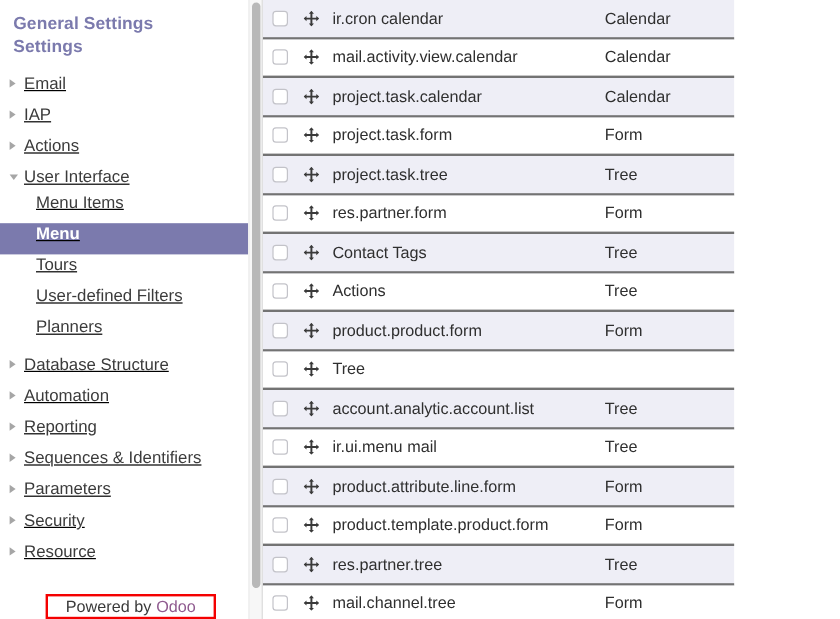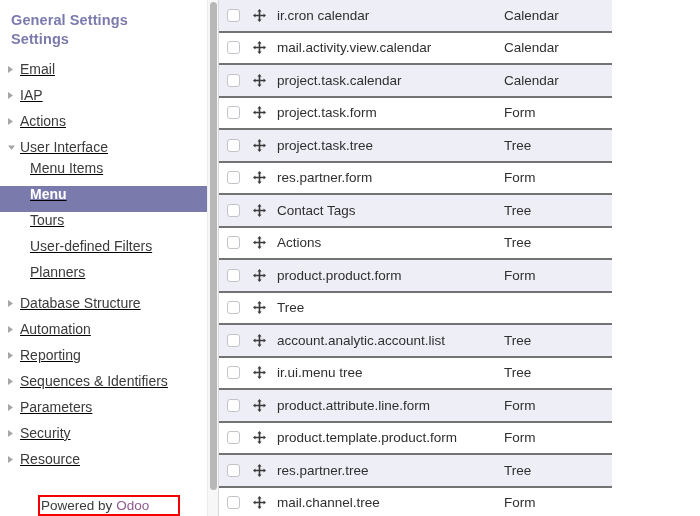--- a/index.html
+++ b/index.html
@@ -112,20 +112,21 @@
     z-index: 5;
   }
   .powered {
     position: absolute;
     left: 41px;
     top: 497px;
     width: 136px;
     height: 17px;
     display: flex;
     align-items: center;
+    justify-content: center;
     font-size: 13.5px;
     color: #3a3a3a;
     white-space: nowrap;
     z-index: 6;
   }
   .powered .brand { color: #8f5a8f; padding-left: 4px; }
 
   
   .main {
     position: relative;
@@ -446,21 +447,21 @@
         </div>
         <div class="row">
           <div class="cb-cell">
             <div class="cbox"></div>
           </div>
           <div class="handle-cell">
             <svg width="13" height="13" viewBox="0 0 16 16">
               <path fill="#3a3a3a" d="M8 0 L10.6 3 H9 V7 H13 V5.4 L16 8 L13 10.6 V9 H9 V13 H10.6 L8 16 L5.4 13 H7 V9 H3 V10.6 L0 8 L3 5.4 V7 H7 V3 H5.4 Z"></path>
             </svg>
           </div>
-          <div class="name-cell">ir.ui.menu tree</div>
+          <div class="name-cell">ir.ui.menu mail</div>
           <div class="type-cell">Tree</div>
         </div>
         <div class="row alt">
           <div class="cb-cell">
             <div class="cbox"></div>
           </div>
           <div class="handle-cell">
             <svg width="13" height="13" viewBox="0 0 16 16">
               <path fill="#3a3a3a" d="M8 0 L10.6 3 H9 V7 H13 V5.4 L16 8 L13 10.6 V9 H9 V13 H10.6 L8 16 L5.4 13 H7 V9 H3 V10.6 L0 8 L3 5.4 V7 H7 V3 H5.4 Z"></path>
             </svg>

